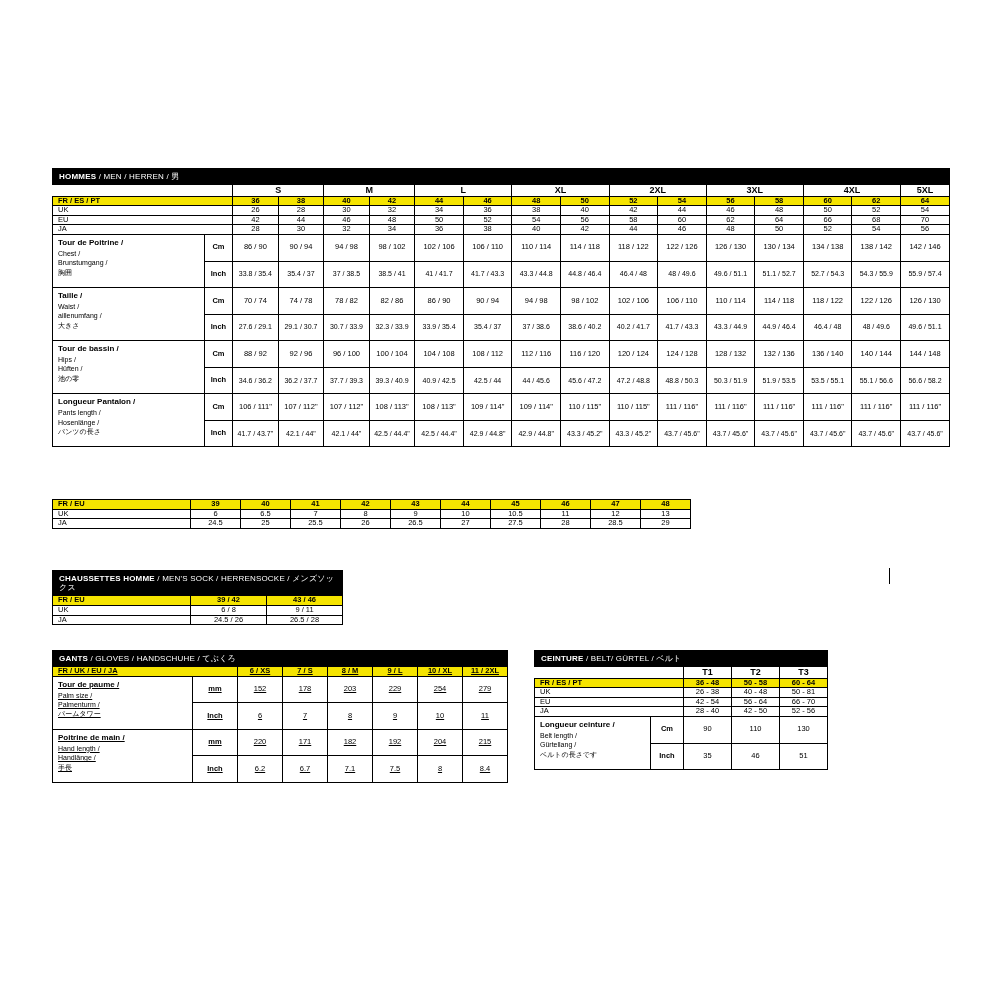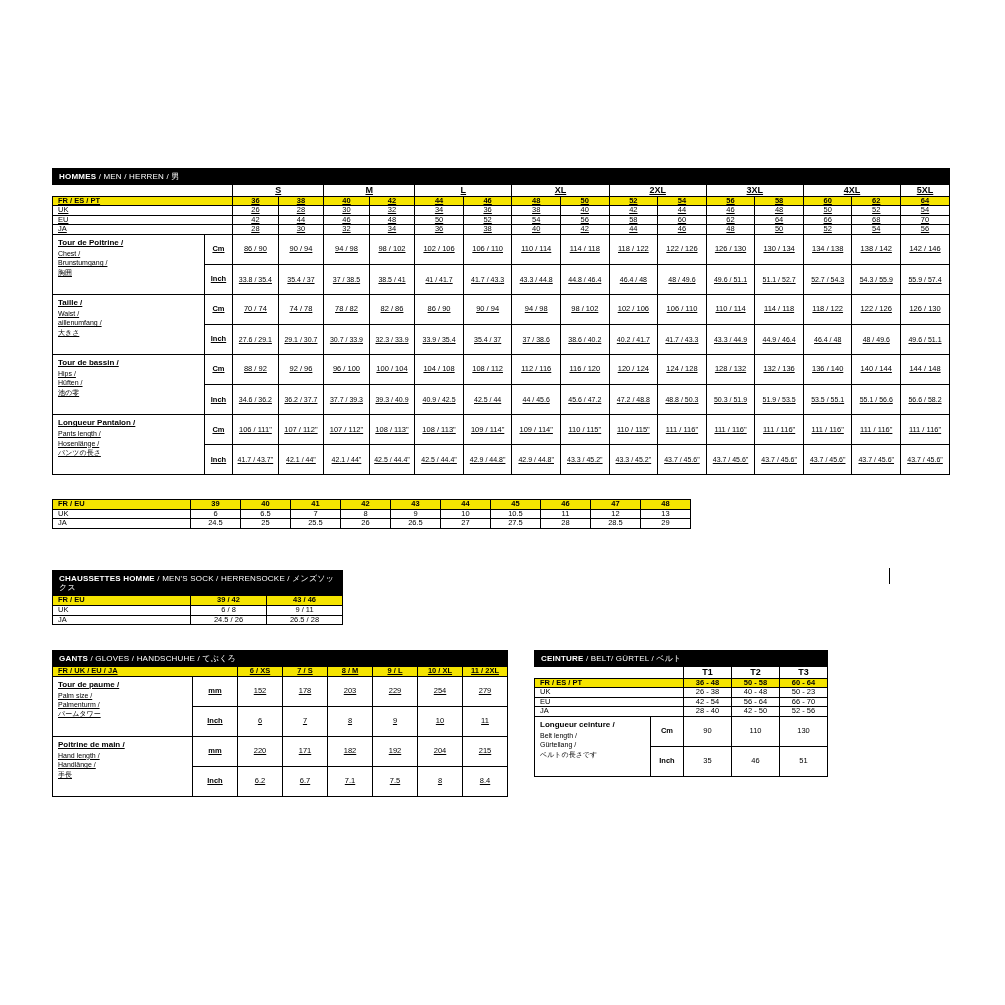--- a/index.html
+++ b/index.html
@@ -52,35 +52,35 @@
   .left {
     text-align: left;
     padding-left: 5px;
   }
   .grpsize {
     font-weight: bold;
     font-size: 9px;
   }
   .rowlabel {
     text-align: left;
-    padding: 3px 4px 17px 5px;
+    padding: 3px 4px 10px 5px;
     font-size: 7px;
     line-height: 1.35;
   }
   .rowlabel b {
     font-size: 8px;
   }
   .unit {
     font-size: 7.5px;
     font-weight: bold;
   }
   .small { font-size: 7px; }
 
   
-  #men-block { position: absolute; left: 52px; top: 168px; width: 898px; text-decoration: underline; }
+  #men-block { position: absolute; left: 52px; top: 168px; width: 898px; }
   #shoes-block { position: absolute; left: 52px; top: 499px; width: 638px; }
   #socks-block { position: absolute; left: 52px; top: 570px; width: 290px; }
   #gloves-block { position: absolute; left: 52px; top: 650px; width: 453px; text-decoration: underline; }
   #belt-block { position: absolute; left: 534px; top: 650px; width: 293px; }
 
   .blocktable { width: 100%; }
 
   
   .tick {
     position: absolute;
@@ -586,21 +586,21 @@
         <tr>
           <td class="yellow left" colspan="2">FR / ES / PT</td>
           <td class="yellow">36 - 48</td>
           <td class="yellow">50 - 58</td>
           <td class="yellow">60 - 64</td>
         </tr>
         <tr>
           <td class="left" colspan="2">UK</td>
           <td>26 - 38</td>
           <td>40 - 48</td>
-          <td>50 - 23</td>
+          <td>50 - 81</td>
         </tr>
         <tr>
           <td class="left" colspan="2">EU</td>
           <td>42 - 54</td>
           <td>56 - 64</td>
           <td>66 - 70</td>
         </tr>
         <tr>
           <td class="left" colspan="2">JA</td>
           <td>28 - 40</td>

